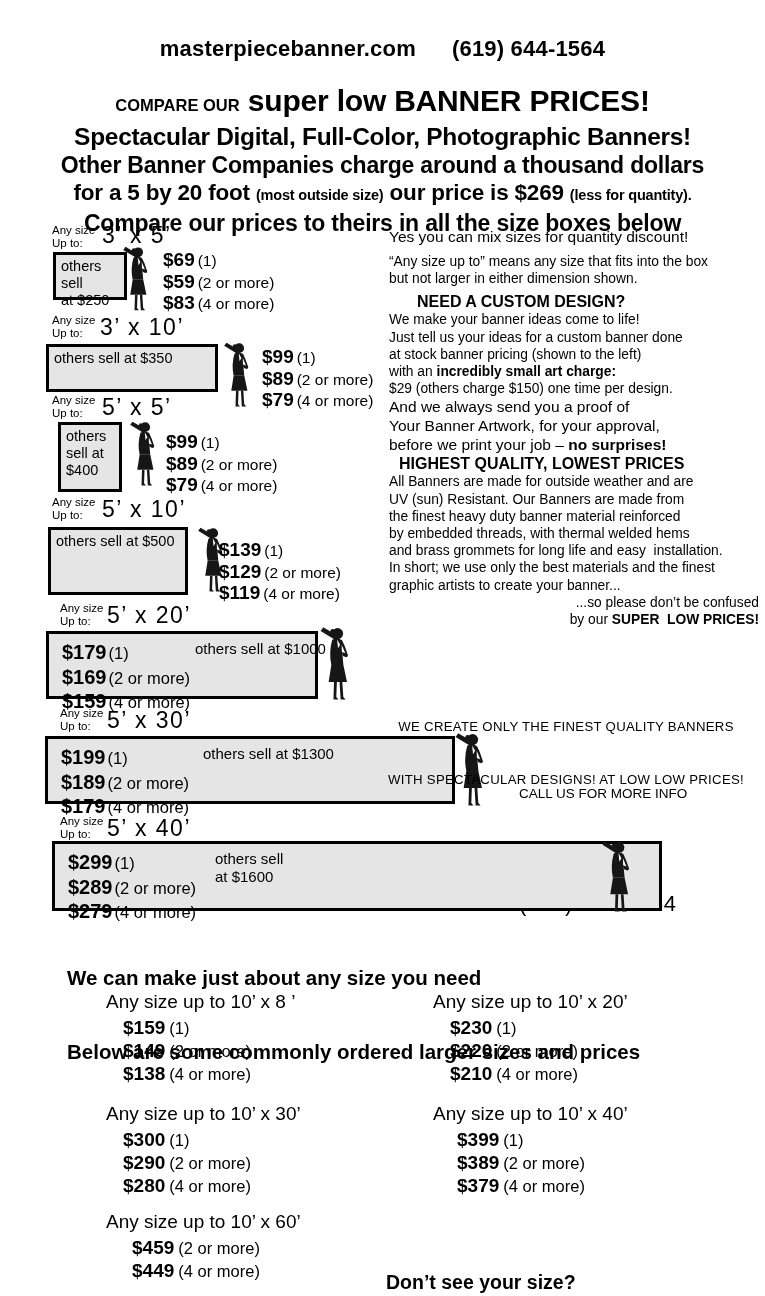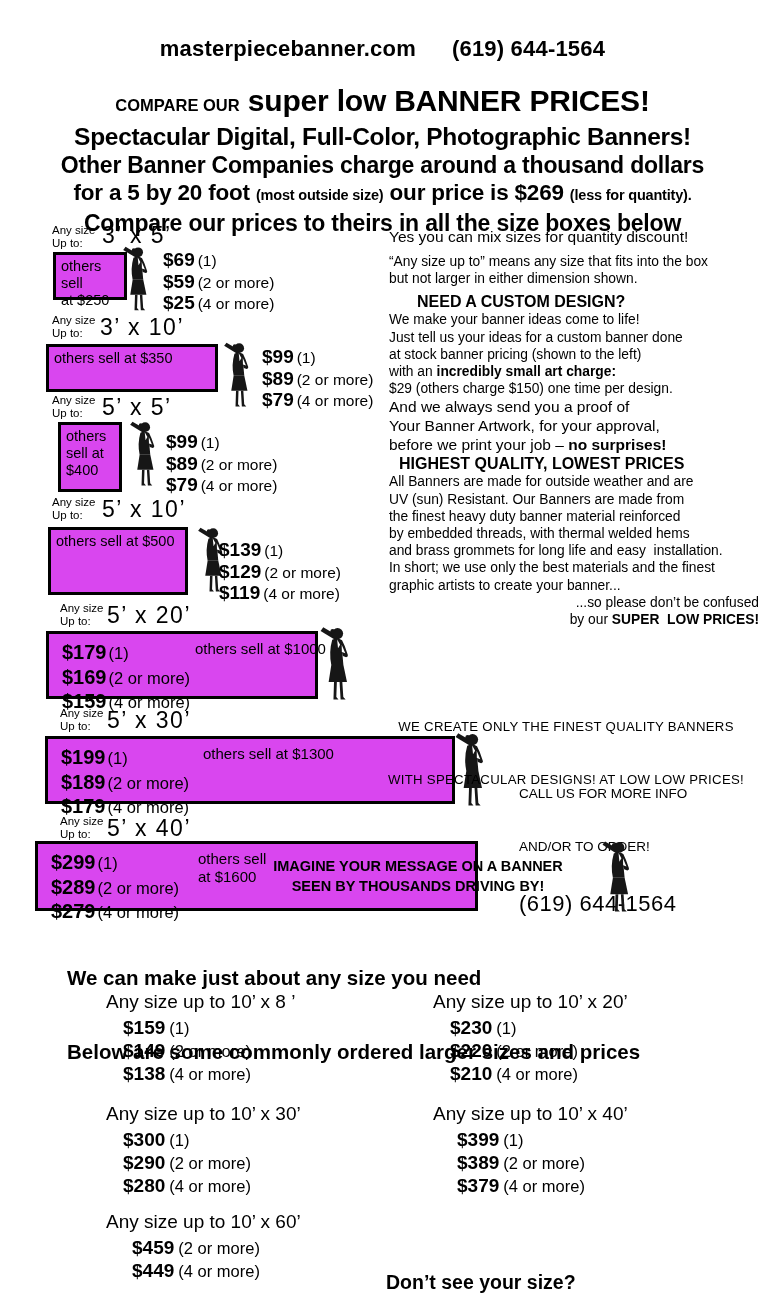--- a/index.html
+++ b/index.html
@@ -17,21 +17,21 @@
   .hl1{font-size:30px;line-height:33px;letter-spacing:-.2px}
   .hl1 .compare{font-size:16.5px;letter-spacing:0}
   .hl2{font-size:24.5px;line-height:30px;letter-spacing:-.3px}
   .hl3{font-size:23px;line-height:27px;letter-spacing:-.2px}
   .hl4{font-size:22.5px;line-height:27px;letter-spacing:-.2px}
   .hl4 .paren{font-size:14.5px}
   .hl5{font-size:23px;line-height:28px;letter-spacing:-.2px}
 
   .sec-label{font-size:11.5px;line-height:13px}
   .size-text{font-size:23px;letter-spacing:1.5px}
-  .box{border:3px solid #000;background:#d946ef}
+  .box{border:3px solid #000;background:#e5e5e5}
   .others{font-size:14.5px;line-height:17px;padding:3px 5px}
   .others-in{font-size:15px;line-height:17.5px}
 
   .price-row{white-space:pre}
   .prices-sm .price-row{line-height:20.5px}
   .prices-sm .amt{font-weight:bold;font-size:19px}
   .prices-sm .qty{font-size:15.5px;margin-left:3px}
   .prices-lg .price-row{line-height:22.5px}
   .prices-lg .amt{font-weight:bold;font-size:20px}
   .prices-lg .qty{font-size:16.5px;margin-left:2px}
@@ -97,21 +97,21 @@
       <div>others sell</div>
       <div>at $250</div>
     </div>
   </div>
   <svg class="abs" style="left:120px;top:246px" width="30" height="66" viewBox="0 0 38 84">
       <use href="#woman-sym"></use>
     </svg>
   <div class="abs prices-sm" style="left:163px;top:250px">
     <div class="price-row"><span class="amt">$69</span><span class="qty">(1)</span></div>
     <div class="price-row"><span class="amt">$59</span><span class="qty">(2 or more)</span></div>
-    <div class="price-row"><span class="amt">$25</span><span class="qty">(4 or more)</span></div>
+    <div class="price-row"><span class="amt">$83</span><span class="qty">(4 or more)</span></div>
   </div>
 
   <div class="abs sec-label" style="left:52px;top:314px">
     <div>Any size</div>
     <div>Up to:</div>
   </div>
   <div class="abs size-text" style="left:100px;top:314px">3’ x 10’</div>
   <div class="abs box" style="left:46px;top:344px;width:172px;height:48px">
     <div class="others">
       <div>others sell at $350</div>
@@ -203,33 +203,29 @@
     <div>CALL US FOR MORE INFO</div>
     <div>AND/OR TO ORDER!</div>
     <div class="phone">(619) 644-1564</div>
   </div>
 
   <div class="abs sec-label" style="left:60px;top:815px">
     <div>Any size</div>
     <div>Up to:</div>
   </div>
   <div class="abs size-text" style="left:107px;top:815px">5’ x 40’</div>
-  <div class="abs box" style="left:35px;top:841px;width:443px;height:70px">
+  <div class="abs box" style="left:52px;top:841px;width:610px;height:70px">
     <div class="abs prices-lg" style="left:13px;top:7px">
       <div class="price-row"><span class="amt">$299</span><span class="qty">(1)</span></div>
       <div class="price-row"><span class="amt">$289</span><span class="qty">(2 or more)</span></div>
       <div class="price-row"><span class="amt">$279</span><span class="qty">(4 or more)</span></div>
     </div>
     <div class="abs others-in" style="left:160px;top:6px">
       <div class="nw">others sell</div>
       <div class="nw">at $1600</div>
-    </div>
-    <div class="abs imagine" style="left:215px;top:13px;width:330px">
-      <div>IMAGINE YOUR MESSAGE ON A BANNER</div>
-      <div>SEEN BY THOUSANDS DRIVING BY!</div>
     </div>
   </div>
   <svg class="abs" style="left:599px;top:837px" width="33" height="80" viewBox="0 0 38 84">
       <use href="#woman-sym"></use>
     </svg>
 
   <div class="abs rc" style="left:389px;top:227px">
     <div class="big">Yes you can mix sizes for quantity discount!</div>
     <div style="margin-top:7px">“Any size up to” means any size that fits into the box</div>
     <div>but not larger in either dimension shown.</div>

